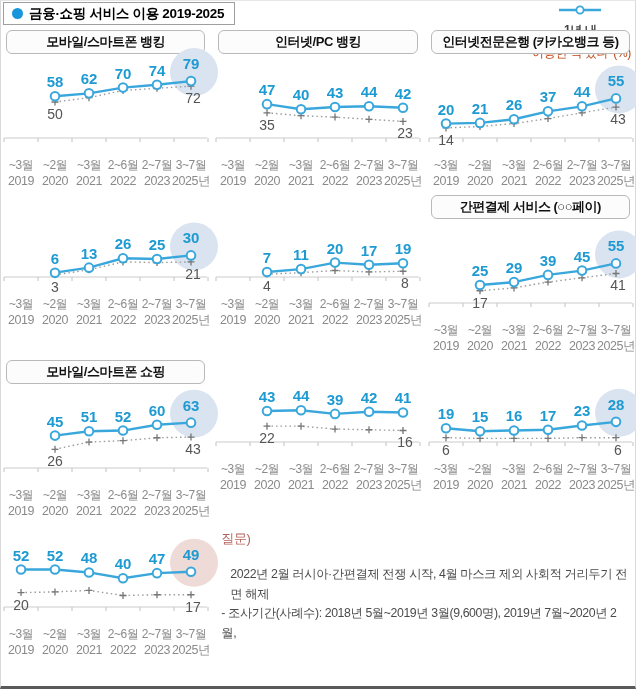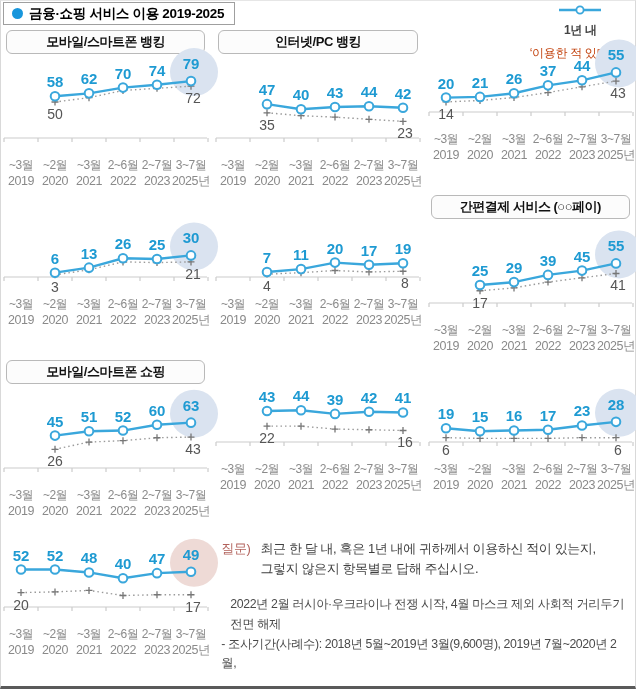--- a/index.html
+++ b/index.html
@@ -37,21 +37,21 @@
   .panel { position:relative; }
   .panel-header {
     margin:2px 3px 0 3px; height:24px;
     border:1px solid #b9b9b9; border-radius:6px; background:#fcfcfc;
     display:flex; align-items:center; justify-content:center;
     font-size:13px; font-weight:bold; color:#111; letter-spacing:-0.5px;
     white-space:nowrap; overflow:hidden;
   }
   .panel svg { display:block; overflow:visible; }
   .bottom-area { grid-column:2 / 4; padding:4px 2px 0 6px; }
-  .question-row { display:flex; gap:10px; font-size:13px; line-height:1.55; letter-spacing:-0.4px; margin-top:12px; }
+  .question-row { display:flex; gap:10px; font-size:13px; line-height:1.55; letter-spacing:-0.4px; margin-top:2px; }
   .question-label { color:#b2625c; flex:0 0 auto; }
   .question-lines { color:#3f3f3f; }
   .footnotes { margin-top:16px; font-size:12.3px; line-height:1.6; color:#4a4a4a; letter-spacing:-0.4px; }
   .footnote-line.indent { padding-left:9px; }
 </style>
 </head>
 <body>
 
 <div id="frame">
 
@@ -159,20 +159,21 @@
           <text x="86" y="131" text-anchor="middle" font-size="12.5" fill="#8a8a8a" letter-spacing="-0.5">2021</text>
           <text x="120" y="115" text-anchor="middle" font-size="12" fill="#8a8a8a" letter-spacing="-0.5">2~6월</text>
           <text x="120" y="131" text-anchor="middle" font-size="12.5" fill="#8a8a8a" letter-spacing="-0.5">2022</text>
           <text x="154" y="115" text-anchor="middle" font-size="12" fill="#8a8a8a" letter-spacing="-0.5">2~7월</text>
           <text x="154" y="131" text-anchor="middle" font-size="12.5" fill="#8a8a8a" letter-spacing="-0.5">2023</text>
           <text x="188" y="115" text-anchor="middle" font-size="12" fill="#8a8a8a" letter-spacing="-0.5">3~7월</text>
           <text x="188" y="131" text-anchor="middle" font-size="12.5" fill="#8a8a8a" letter-spacing="-0.5">2025년</text>
         </svg>
       </div>
       <div class="panel">
+        <div class="panel-header">인터넷전문은행 (카카오뱅크 등)</div>
         <svg width="205" height="135">
           <circle cx="191" cy="35.4" r="24" fill="#dae3f0"></circle>
           <line x1="1" y1="84" x2="204" y2="84" stroke="#cccccc" stroke-width="1.2"></line>
           <line x1="1" y1="84" x2="1" y2="88" stroke="#cccccc" stroke-width="1.2"></line>
           <line x1="35" y1="84" x2="35" y2="88" stroke="#cccccc" stroke-width="1.2"></line>
           <line x1="69" y1="84" x2="69" y2="88" stroke="#cccccc" stroke-width="1.2"></line>
           <line x1="103" y1="84" x2="103" y2="88" stroke="#cccccc" stroke-width="1.2"></line>
           <line x1="137" y1="84" x2="137" y2="88" stroke="#cccccc" stroke-width="1.2"></line>
           <line x1="171" y1="84" x2="171" y2="88" stroke="#cccccc" stroke-width="1.2"></line>
           <line x1="205" y1="84" x2="205" y2="88" stroke="#cccccc" stroke-width="1.2"></line>
@@ -522,25 +523,21 @@
           <text x="120" y="131" text-anchor="middle" font-size="12.5" fill="#8a8a8a" letter-spacing="-0.5">2022</text>
           <text x="154" y="115" text-anchor="middle" font-size="12" fill="#8a8a8a" letter-spacing="-0.5">2~7월</text>
           <text x="154" y="131" text-anchor="middle" font-size="12.5" fill="#8a8a8a" letter-spacing="-0.5">2023</text>
           <text x="188" y="115" text-anchor="middle" font-size="12" fill="#8a8a8a" letter-spacing="-0.5">3~7월</text>
           <text x="188" y="131" text-anchor="middle" font-size="12.5" fill="#8a8a8a" letter-spacing="-0.5">2025년</text>
         </svg>
       </div>
       <div class="bottom-area">
         <div class="question-row">
           <span class="question-label">질문)</span>
-          <div class="question-lines">
-            <div>최근 한 달 내, 혹은 1년 내에 귀하께서 이용하신 적이 있는지,</div>
-            <div>그렇지 않은지 항목별로 답해 주십시오.</div>
-          </div>
         </div>
         <div class="footnotes">
-          <div class="footnote-line indent">2022년 2월 러시아·우크라이나 전쟁 시작, 4월 마스크 제외 사회적 거리두기 전면 해제</div>
+          <div class="footnote-line indent">2022년 2월 러시아·간편결제 전쟁 시작, 4월 마스크 제외 사회적 거리두기 전면 해제</div>
           <div class="footnote-line">- 조사기간(사례수): 2018년 5월~2019년 3월(9,600명), 2019년 7월~2020년 2월,</div>
         </div>
       </div>
     </div>
 
 </div>
 
 </body></html>

